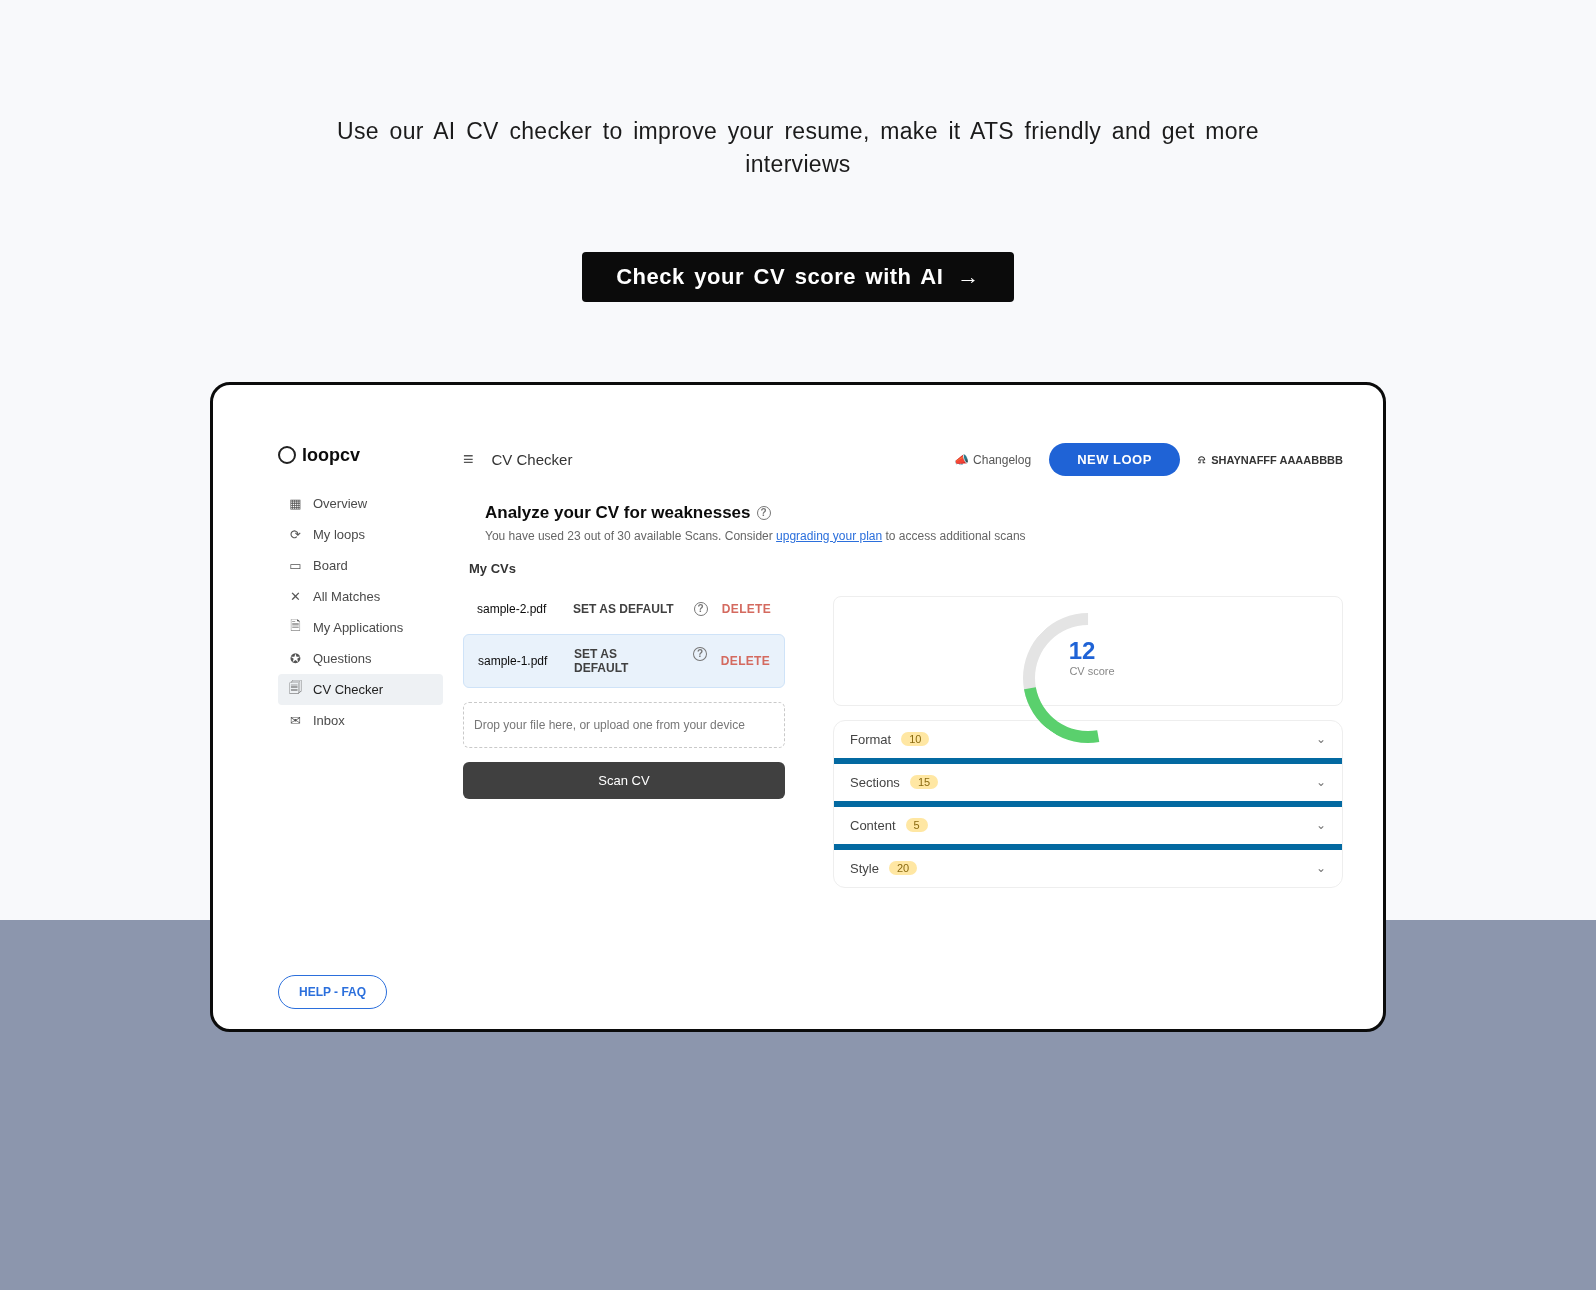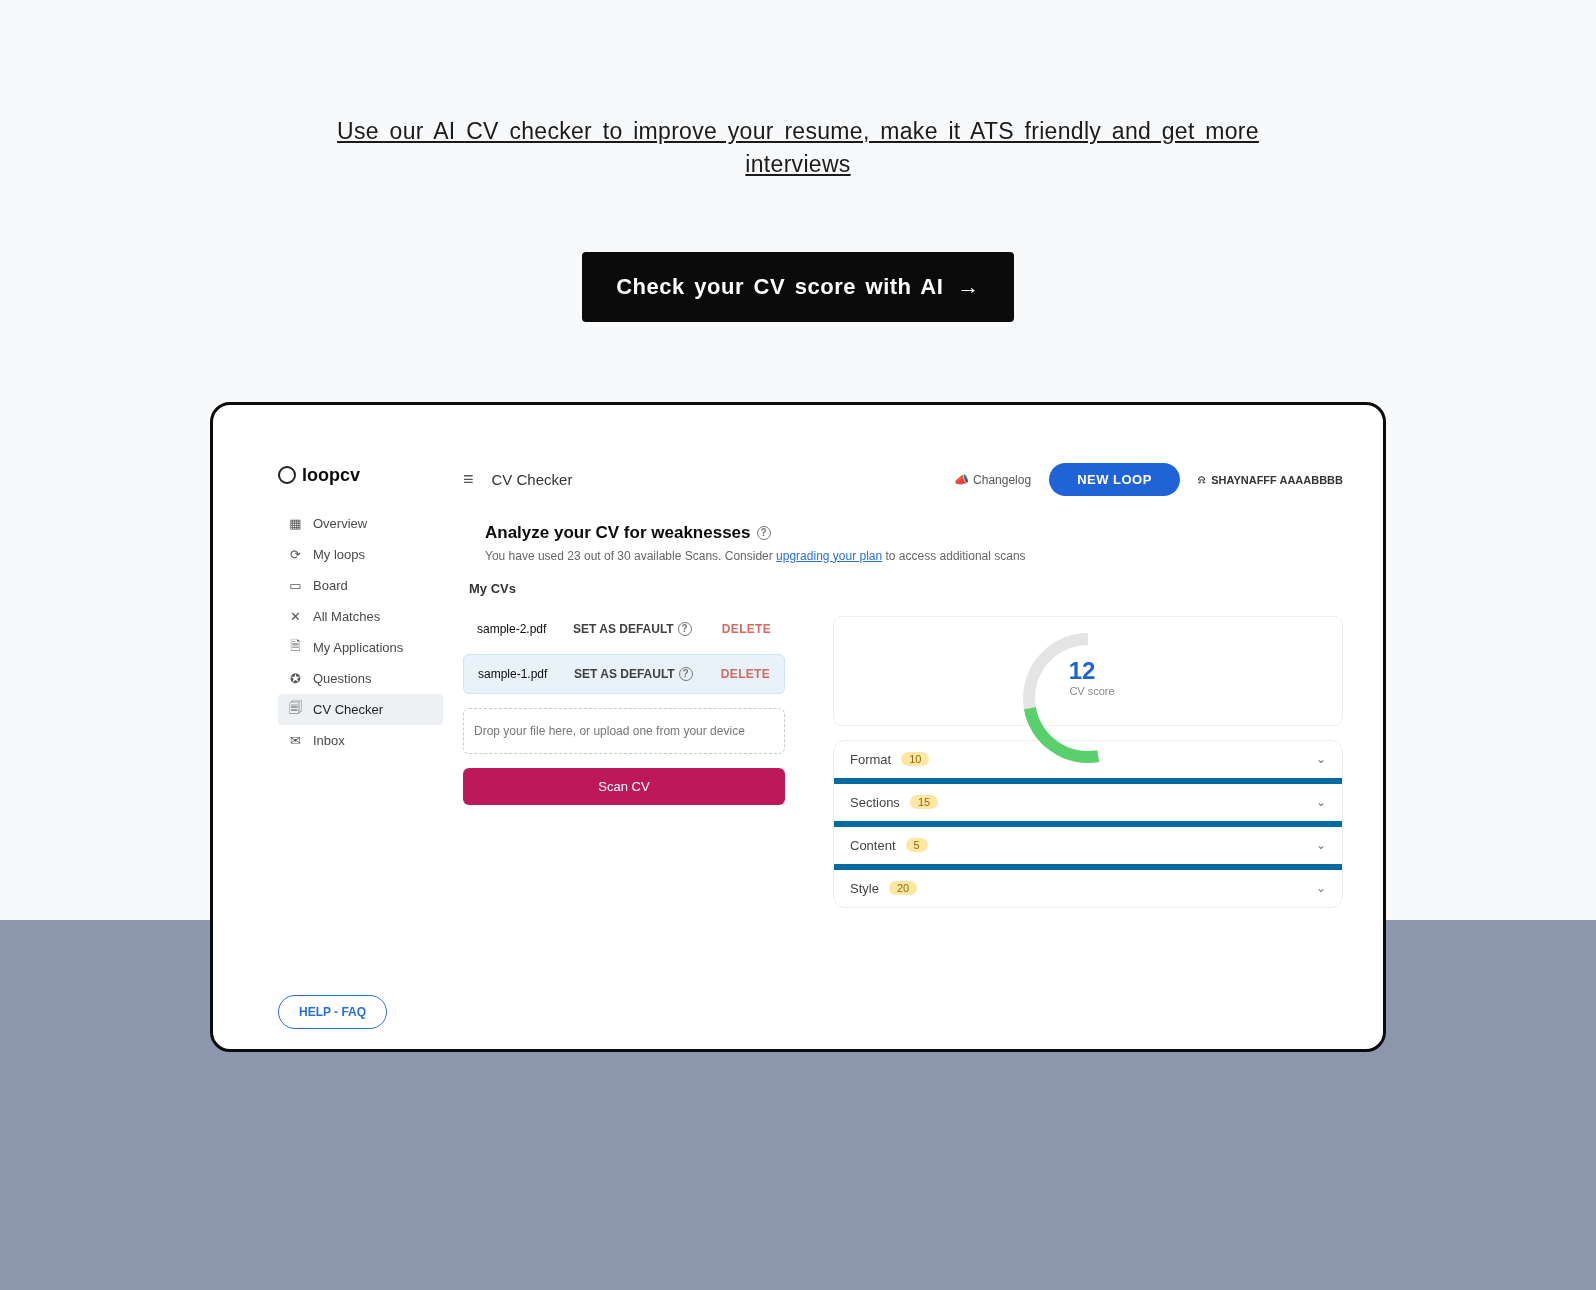--- a/index.html
+++ b/index.html
@@ -34,33 +34,32 @@
   .hero .sub {
     margin-top: 70px;
     font-size: 23px;
     color: #1b1b1b;
     letter-spacing: 0.3px;
     word-spacing: 4px;
     max-width: 930px;
     margin-left: auto;
     margin-right: auto;
     line-height: 1.45;
-    text-decoration: underline;
   }
   .cta-btn {
     display: inline-flex;
     align-items: center;
     gap: 14px;
     background: #0b0b0b;
     color: #fff;
     font-size: 22px;
     font-weight: 700;
     letter-spacing: 0.5px;
     word-spacing: 3px;
-    padding: 22px 34px;
+    padding: 12px 34px;
     border: none;
     border-radius: 4px;
     margin-top: 70px;
     cursor: pointer;
   }
   .cta-btn .arrow { font-size: 22px; }
   
   .app-frame {
     position: relative;
     z-index: 2;
@@ -193,35 +192,35 @@
   .cv-row {
     display:flex; align-items:center;
     border-radius:6px;
     padding: 12px 14px;
     font-size: 12px;
     margin-bottom: 6px;
     gap: 14px;
   }
   .cv-row.selected { background:#e9f2fb; border:1px solid #cfe3f8; }
   .cv-row .fname { flex:0 0 82px; }
-  .cv-row .setdef { font-weight:600; color:#404040; display:flex; align-items:flex-start; gap:4px; cursor:pointer; }
+  .cv-row .setdef { font-weight:600; color:#404040; display:flex; align-items:flex-start; gap:20px; cursor:pointer; }
   .cv-row .del { color:#d46a5f; font-weight:600; margin-left:auto; cursor:pointer; letter-spacing:0.3px; }
   .dropzone {
     border: 1.5px dashed #c9c9c9;
     border-radius: 6px;
     text-align:left;
     font-size: 12px;
     color:#777;
     padding: 15px 10px;
     margin-top: 14px;
     cursor:pointer;
   }
   .scan-btn {
     width:100%;
-    background:#be185d;
+    background:#404040;
     color:#fff;
     border:none;
     border-radius:6px;
     font-size: 13px;
     padding: 11px 0;
     margin-top: 14px;
     cursor:pointer;
   }
   
   .score-card {

